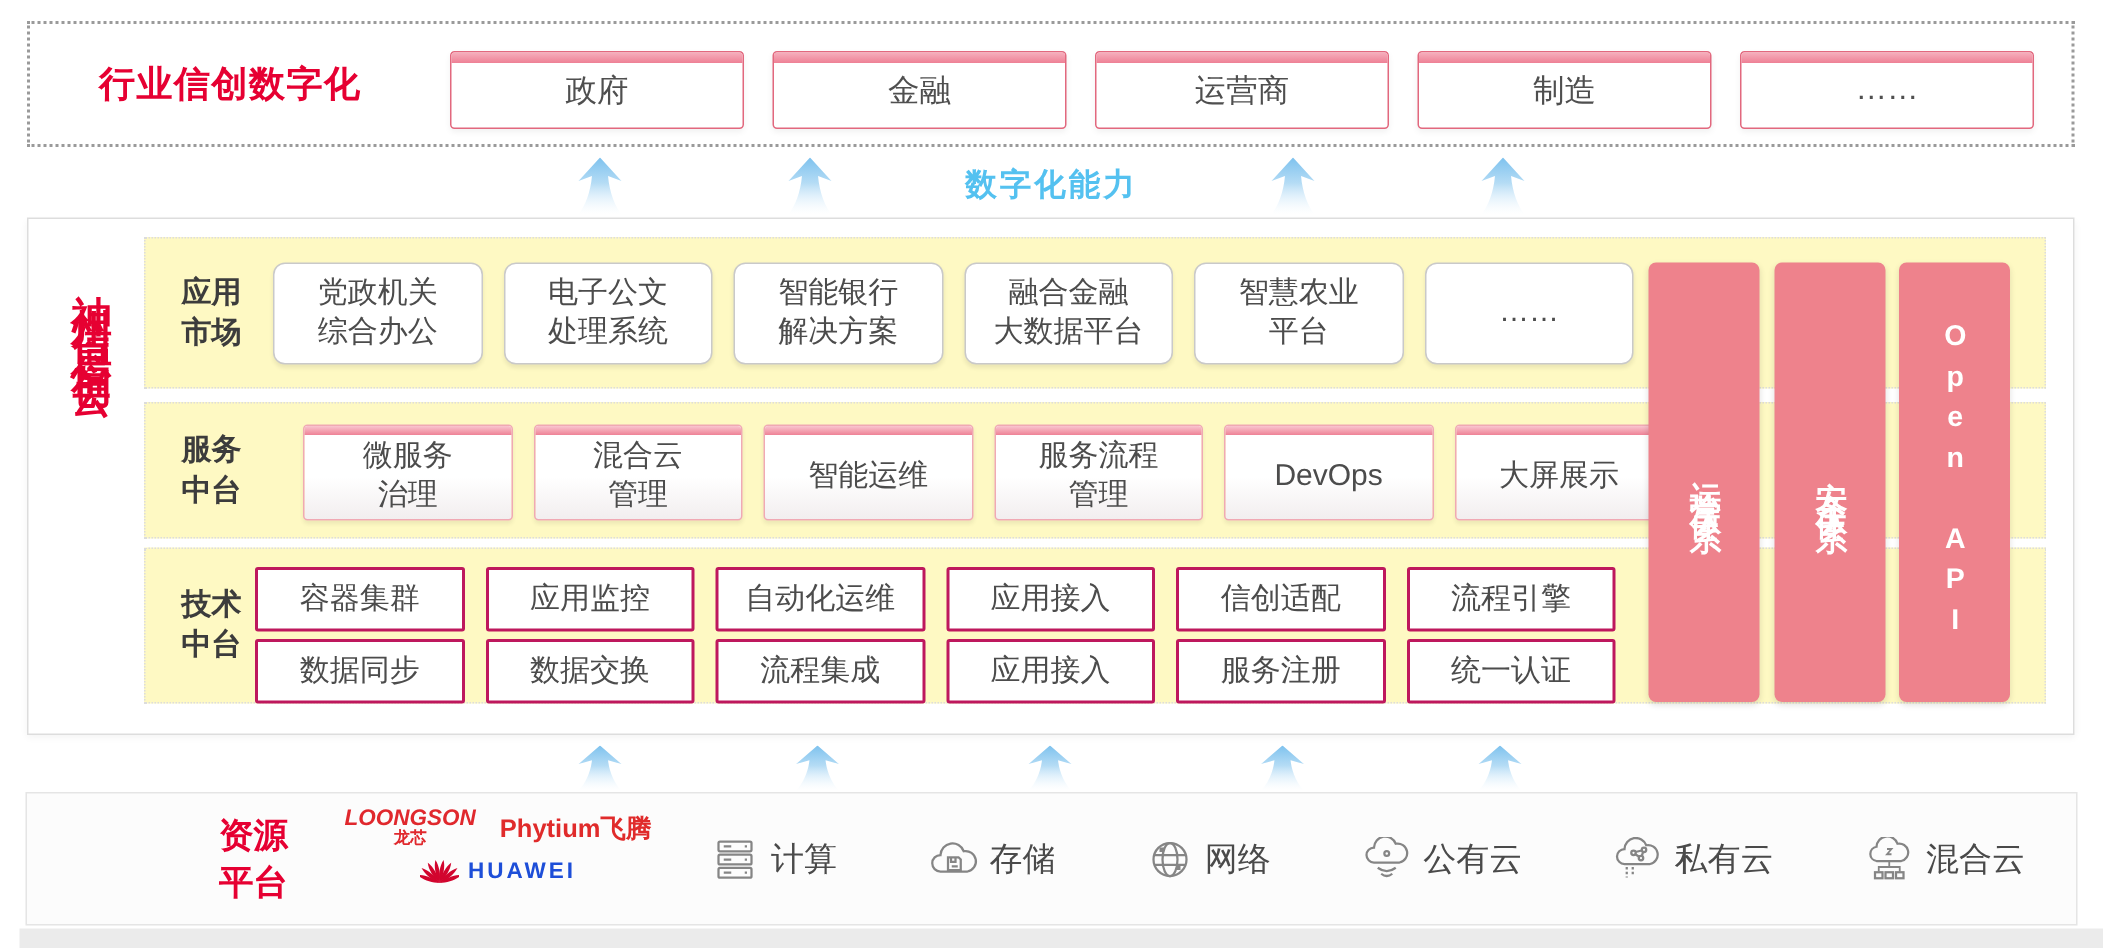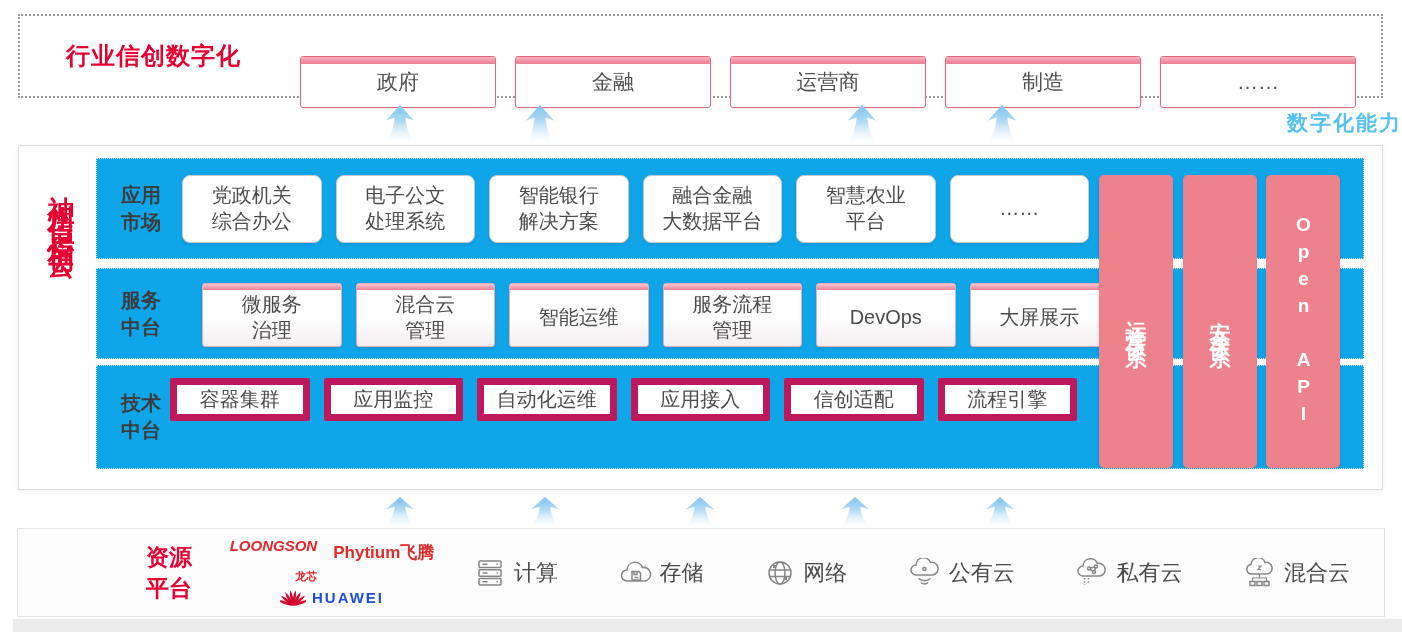--- a/index.html
+++ b/index.html
@@ -4,83 +4,83 @@
 <style>
   html,body{margin:0;padding:0;background:#fff;}
   .canvas{position:relative;width:1402px;height:632px;background:#fff;overflow:hidden;
           font-family:"Liberation Sans","DejaVu Sans",sans-serif;color:#4c4c4c;}
 
   
   .top-box{position:absolute;left:18px;top:14px;width:1365px;height:84px;
            border:2px dotted #9a9a9a;background:#fff;box-sizing:border-box;}
   .top-label{position:absolute;left:46px;top:50%;transform:translateY(-50%);
              font-size:24px;font-weight:bold;color:#e60032;letter-spacing:1px;}
-  .chip-row{position:absolute;left:280px;top:18px;display:flex;gap:19px;margin-top:22px;}
+  .chip-row{position:absolute;left:280px;top:18px;display:flex;gap:19px;}
   .chip{position:relative;width:196px;height:52px;background:#fff;
         border:1px solid #e2687e;border-radius:3px;box-sizing:border-box;
         display:flex;align-items:center;justify-content:center;
         font-size:21px;color:#4f4f4f;box-shadow:0 2px 4px rgba(0,0,0,.06);}
   .chip::before{content:"";position:absolute;top:0;left:0;right:0;height:7px;
         background:linear-gradient(to bottom,#f6afbd,#ee8095);border-radius:2px 2px 0 0;}
 
   
   .arrow-svg{position:absolute;display:block;}
-  .cap-label{position:absolute;left:0;width:100%;top:109px;text-align:right;
+  .cap-label{position:absolute;left:0;width:100%;top:109px;text-align:center;
              font-size:21px;font-weight:bold;color:#54c1f0;letter-spacing:2px;}
 
   
   .main-box{position:absolute;left:18px;top:145px;width:1365px;height:345px;
             background:#fff;border:1px solid #ddd;box-sizing:border-box;
             box-shadow:0 2px 5px rgba(0,0,0,.05);}
   .v-title{position:absolute;left:24px;top:28px;height:295px;
            writing-mode:vertical-rl;text-orientation:upright;
            font-size:27px;font-weight:bold;color:#e60032;letter-spacing:10px;
            display:flex;align-items:center;}
-  .layer{position:absolute;left:77px;width:1268px;background:#0ea5e9;
+  .layer{position:absolute;left:77px;width:1268px;background:#fef9c3;
          border:1px dotted #dcdcdc;box-sizing:border-box;}
   .layer-1{top:12px;height:101px;}
   .layer-2{top:122px;height:91px;}
   .layer-3{top:219px;height:104px;}
   .row-label{position:absolute;left:12px;top:50%;transform:translateY(-50%);
              width:64px;text-align:center;font-size:20px;font-weight:bold;
              color:#3c3c3c;line-height:1.35;}
   .cards{position:absolute;left:73px;width:907px;display:flex;gap:14px;}
   .cards-1{top:16px;padding-left:12px;}
   .cards-2{top:14px;padding-left:32px;}
   .card{flex:1;display:flex;flex-direction:column;align-items:center;justify-content:center;
         text-align:center;font-size:20px;line-height:1.28;color:#4c4c4c;box-sizing:border-box;}
   .app-card{height:68px;background:#fff;border:1px solid #c9c9c9;border-radius:8px;
             box-shadow:0 2px 3px rgba(0,0,0,.08);}
   .svc-card{position:relative;height:64px;border:1px solid #f0a9b4;border-radius:3px;
             background:linear-gradient(to bottom,#fff 55%,#f2eeef);
             box-shadow:0 2px 3px rgba(0,0,0,.07);padding-top:5px;}
   .svc-card::before{content:"";position:absolute;top:0;left:0;right:0;height:6px;
             background:linear-gradient(to bottom,#f9c5cf,#ee8296);border-radius:2px 2px 0 0;}
-  .tech-card{height:43px;background:#fff;border:7px solid #be185d;border-radius:2px;}
+  .tech-card{height:43px;background:#fff;border:2px solid #be185d;border-radius:2px;}
   .tech-cards-top{top:12px;}
   .tech-cards-bottom{top:60px;}
 
   .pillar{position:absolute;top:29px;width:74px;height:293px;background:#ee828c;
           border-radius:5px;display:flex;align-items:center;justify-content:center;
           box-shadow:0 2px 4px rgba(0,0,0,.12);}
   .pillar span{writing-mode:vertical-rl;text-orientation:upright;color:#fff;
           font-weight:bold;font-size:21px;letter-spacing:9px;}
   .pillar-3 span{font-size:19px;letter-spacing:6px;}
 
   
   .bottom-panel{position:absolute;left:17px;top:528px;width:1368px;height:89px;
                 background:#fcfcfc;border:1px solid #e5e5e5;box-sizing:border-box;}
   .res-label{position:absolute;left:128px;top:50%;transform:translateY(-50%);
              font-size:23px;font-weight:bold;color:#e60032;line-height:1.35;}
   .vendors{position:absolute;left:196px;top:9px;width:236px;display:flex;
            flex-direction:column;align-items:center;gap:3px;}
   .vendor-row{display:flex;align-items:flex-start;gap:16px;}
-  .loongson{display:flex;flex-direction:column;align-items:flex-end;line-height:1;}
+  .loongson{display:flex;flex-direction:column;align-items:center;line-height:1;}
   .loongson .wordmark{font-style:italic;font-weight:900;font-size:15px;color:#e0282d;}
-  .loongson .sub{font-size:11px;font-weight:bold;color:#e0282d;margin-top:18px;}
+  .loongson .sub{font-size:11px;font-weight:bold;color:#e0282d;margin-top:1px;}
   .phytium{font-weight:bold;font-size:17px;color:#e02b2b;margin-top:3px;}
   .huawei{display:flex;align-items:center;gap:6px;margin-top:2px;}
   .huawei .word{font-size:15px;font-weight:bold;color:#1d4ed8;letter-spacing:2px;}
   .items{position:absolute;left:455px;right:34px;top:0;bottom:0;
          display:flex;align-items:center;justify-content:space-between;}
   .item{display:flex;gap:7px;}
   .item .label{font-size:22px;color:#4a4a4a;}
   .icon{display:block;}
 
   .bottom-strip{position:absolute;left:13px;top:619px;width:1389px;height:13px;
@@ -200,20 +200,28 @@
         <span>中台</span>
       </div>
       <div class="cards tech-cards-top">
         <div class="card tech-card">容器集群</div>
         <div class="card tech-card">应用监控</div>
         <div class="card tech-card">自动化运维</div>
         <div class="card tech-card">应用接入</div>
         <div class="card tech-card">信创适配</div>
         <div class="card tech-card">流程引擎</div>
       </div>
+      <div class="cards tech-cards-bottom">
+        <div class="card tech-card">数据同步</div>
+        <div class="card tech-card">数据交换</div>
+        <div class="card tech-card">流程集成</div>
+        <div class="card tech-card">应用接入</div>
+        <div class="card tech-card">服务注册</div>
+        <div class="card tech-card">统一认证</div>
+      </div>
     </div>
 
     <div class="pillar pillar-1" style="left:1080px">
         <span>运营体系</span>
       </div>
     <div class="pillar pillar-2" style="left:1164px">
         <span>安全体系</span>
       </div>
     <div class="pillar pillar-3" style="left:1247px">
         <span>Open API</span>

